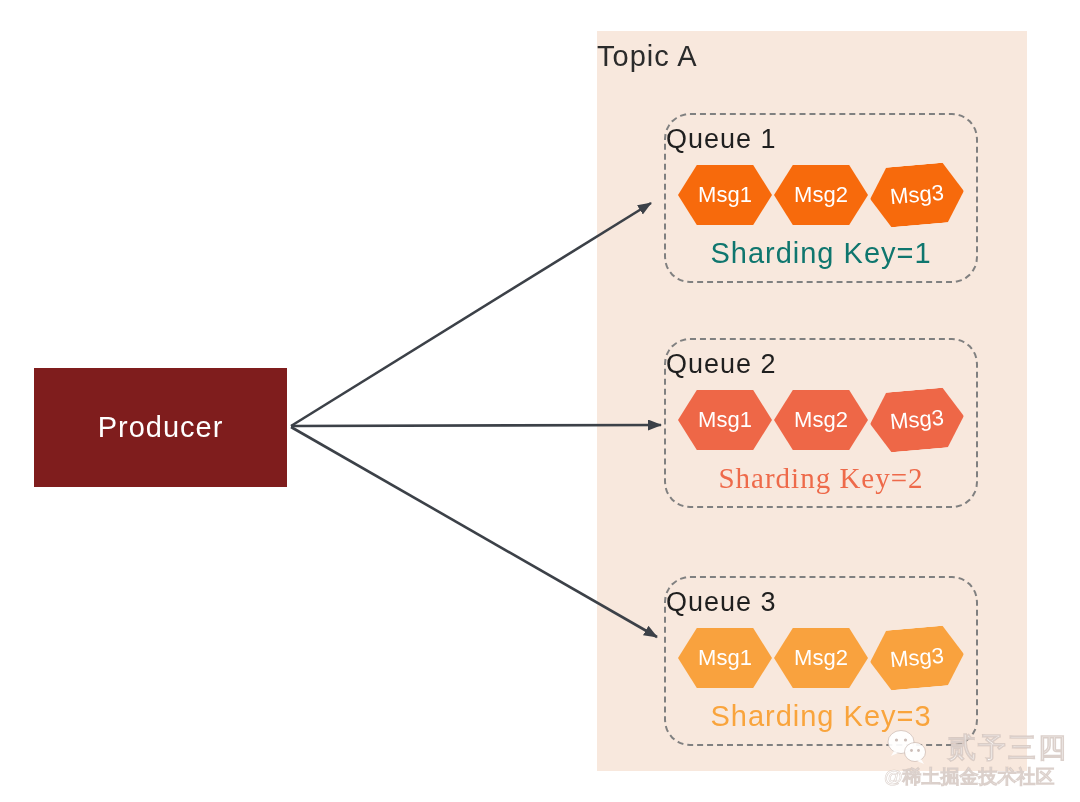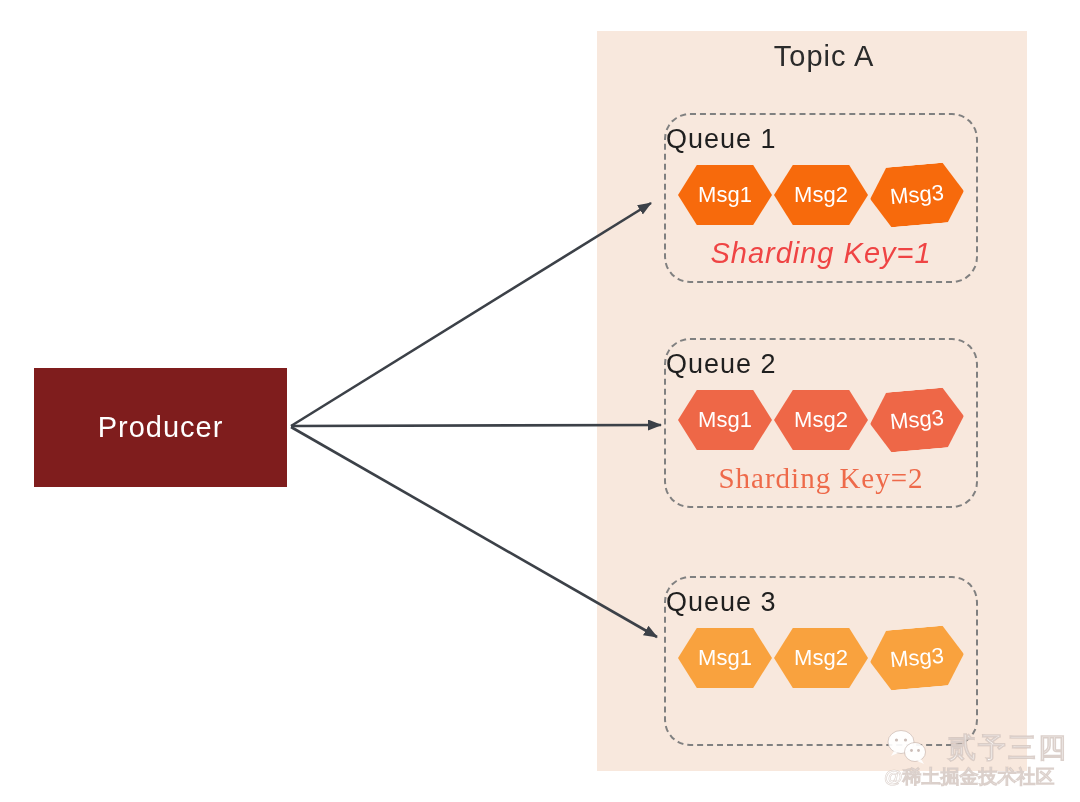--- a/index.html
+++ b/index.html
@@ -16,21 +16,20 @@
   .topic-panel {
     position: absolute;
     left: 597px; top: 31px;
     width: 430px; height: 740px;
     background: #F8E8DD;
   }
   .topic-title {
     position: absolute;
     left: 597px; top: 40px;
     width: 454px;
-    text-align: center;
     font-size: 29px;
     font-weight: 400;
     color: #2b2b2b;
     letter-spacing: 1px;
   }
   
   .queue {
     position: absolute;
     left: 664px;
     width: 314px; height: 170px;
@@ -130,40 +129,41 @@
   <div class="topic-panel" style="background-color: rgb(248, 232, 221);"></div>
   <div class="topic-title">Topic A</div>
 
   <div class="queue q1">
     <div class="queue-title">Queue 1</div>
     <div class="hex-row">
       <div class="hex" style="background-color: rgb(247, 106, 12);">Msg1</div>
       <div class="hex" style="background-color: rgb(247, 106, 12);">Msg2</div>
       <div class="hex" style="background-color: rgb(247, 106, 12);">Msg3</div>
     </div>
-    <div class="sharding-key" style="color: #ef4444; font-style: italic;">Sharding Key=1</div>
+    <div class="sharding-key" style="color: #0f766e;">Sharding Key=1</div>
   </div>
 
   <div class="queue q2">
     <div class="queue-title">Queue 2</div>
     <div class="hex-row">
       <div class="hex" style="background-color: rgb(238, 103, 71);">Msg1</div>
       <div class="hex" style="background-color: rgb(238, 103, 71);">Msg2</div>
       <div class="hex" style="background-color: rgb(238, 103, 71);">Msg3</div>
     </div>
     <div class="sharding-key" style="color: rgb(238, 106, 74); font-family: Liberation Serif, serif;">Sharding Key=2</div>
   </div>
 
   <div class="queue q3">
     <div class="queue-title">Queue 3</div>
     <div class="hex-row">
       <div class="hex" style="background-color: rgb(249, 162, 62);">Msg1</div>
       <div class="hex" style="background-color: rgb(249, 162, 62);">Msg2</div>
       <div class="hex" style="background-color: rgb(249, 162, 62);">Msg3</div>
     </div>
+    <div class="sharding-key" style="color: rgb(249, 164, 60);">Sharding Key=3</div>
   </div>
 
   <div class="producer" style="background-color: #7f1d1d;">Producer</div>
 
   <svg class="arrows-svg" viewBox="0 0 1080 802" xmlns="http://www.w3.org/2000/svg">
     <defs>
       <marker id="arrowhead" markerUnits="userSpaceOnUse" markerWidth="15" markerHeight="13" refX="13" refY="5.5" orient="auto">
         <path d="M0,0 L14,5.5 L0,11 Z" fill="#3C4148"></path>
       </marker>
     </defs>

